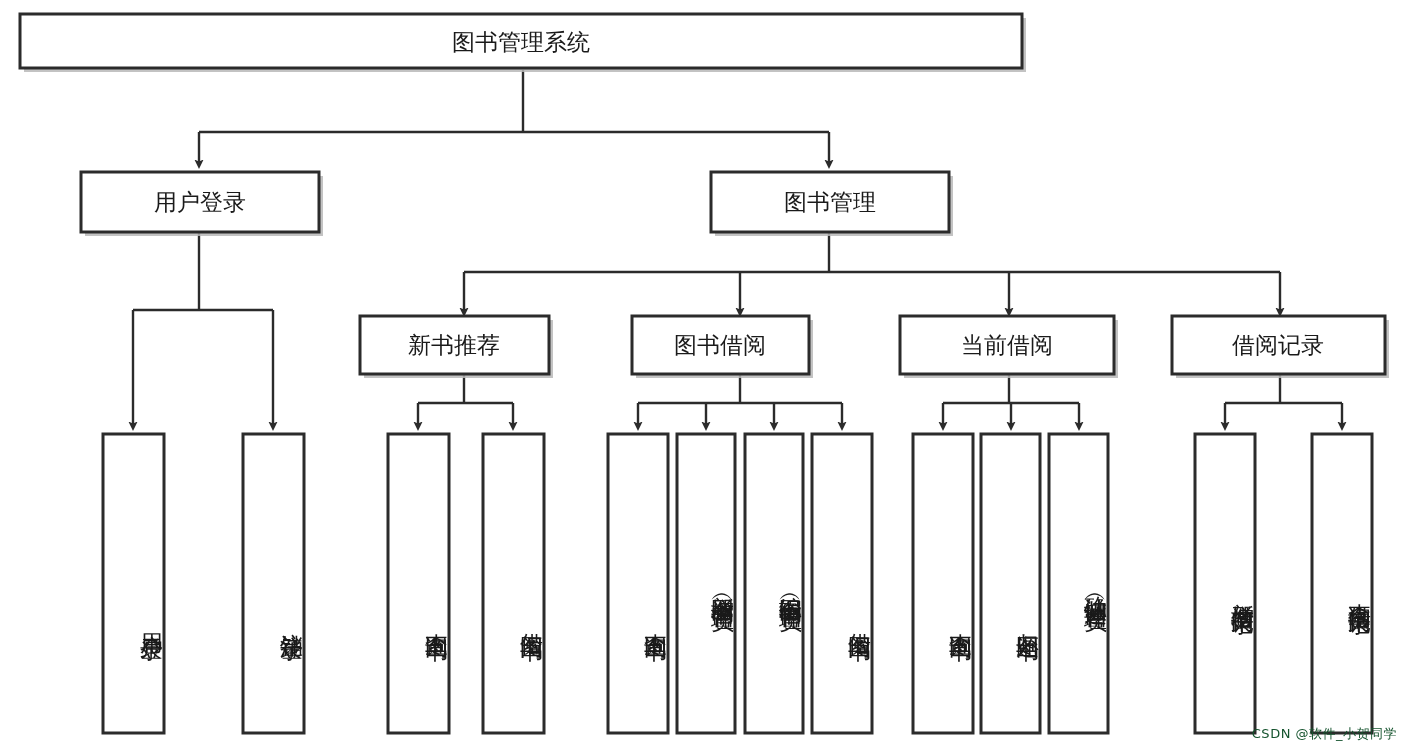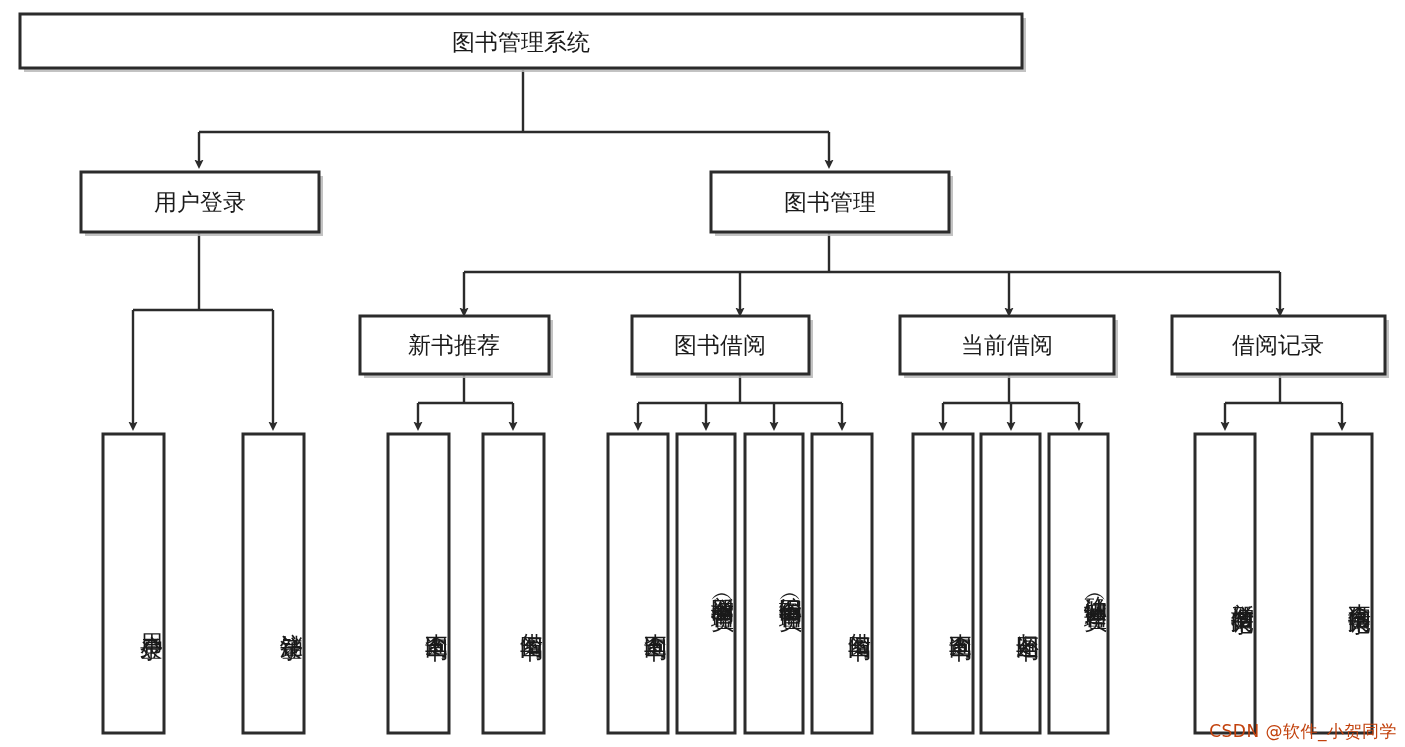--- a/index.html
+++ b/index.html
@@ -61,22 +61,22 @@
     align-items: flex-start;
     justify-content: center;
     text-align: center;
     pointer-events: none;
   }
   .watermark {
     position: absolute;
     right: 8px;
     bottom: 4px;
     font-family: "DejaVu Sans", "Liberation Sans", sans-serif;
-    font-size: 17px;
-    color: #c2410c;
+    font-size: 13px;
+    color: #14532d;
     white-space: nowrap;
     letter-spacing: 0.5px;
   }
 </style>
 </head>
 <body>
 
 <div id="diagram-root">
 
   <svg class="canvas" viewBox="0 0 1405 747">

